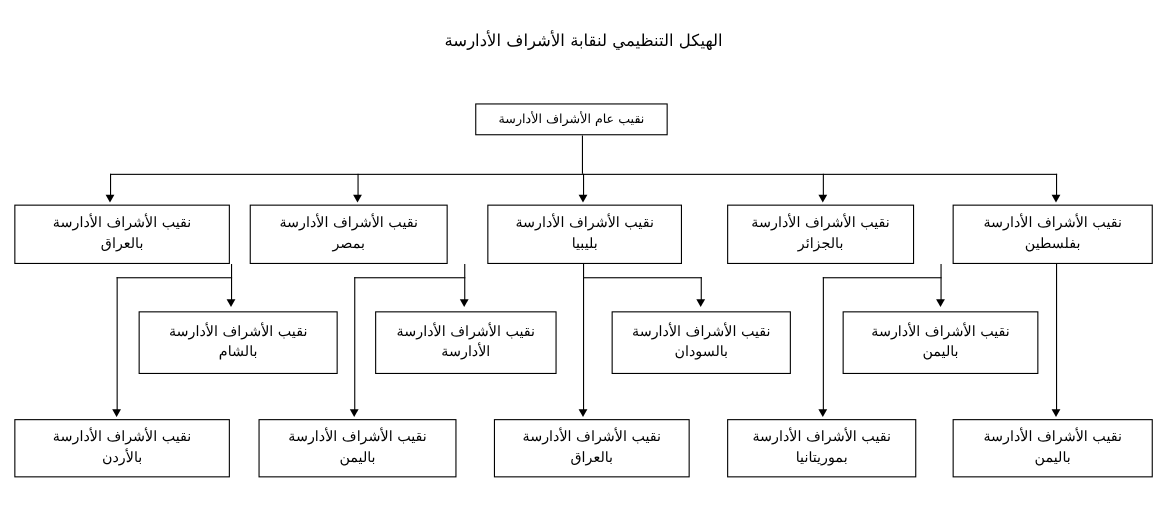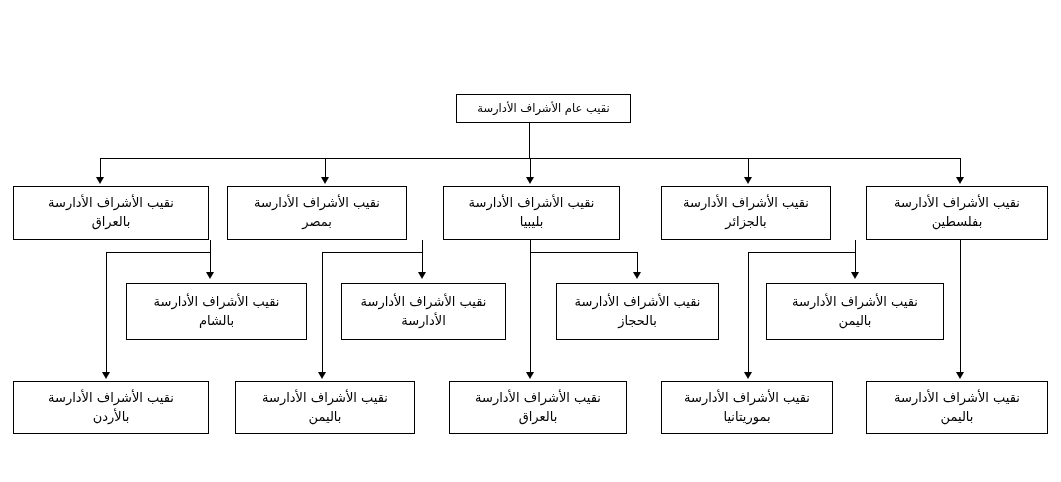--- a/index.html
+++ b/index.html
@@ -71,22 +71,23 @@
     border-right: 4px solid transparent;
     border-top: 7px solid #000000;
     z-index: 2;
   }
 </style>
 </head>
 <body>
 
 <div id="canvas">
 
-
-  <div class="node root" style="left:456px; top:94px; width:175px; height:29px;">
+  <div id="chart-title">الهيكل التنظيمي لنقابة الأشراف الأدارسة</div>
+
+  <div class="node root" style="left:432px; top:94px; width:175px; height:29px;">
     <span class="node-line">نقيب عام الأشراف الأدارسة</span>
   </div>
 
   <div class="vline" style="left:529px; top:123px; height:35px;"></div>
 
   <div class="hline" style="left:100px; top:158px; width:861px;"></div>
 
   <div class="vline" style="left:100px; top:158px; height:21px;"></div>
   <div class="arrowhead" style="left:96px; top:177px;"></div>
 
@@ -182,21 +183,21 @@
   <div class="node" style="left:341px; top:283px; width:165px; height:57px;">
     <div>
       <span class="node-line">نقيب الأشراف الأدارسة</span>
       <span class="node-line">الأدارسة</span>
     </div>
   </div>
 
   <div class="node" style="left:556px; top:283px; width:163px; height:57px;">
     <div>
       <span class="node-line">نقيب الأشراف الأدارسة</span>
-      <span class="node-line">بالحجاز</span>
+      <span class="node-line">بالسودان</span>
     </div>
   </div>
 
   <div class="node" style="left:766px; top:283px; width:178px; height:57px;">
     <div>
       <span class="node-line">نقيب الأشراف الأدارسة</span>
       <span class="node-line">باليمن</span>
     </div>
   </div>
 

